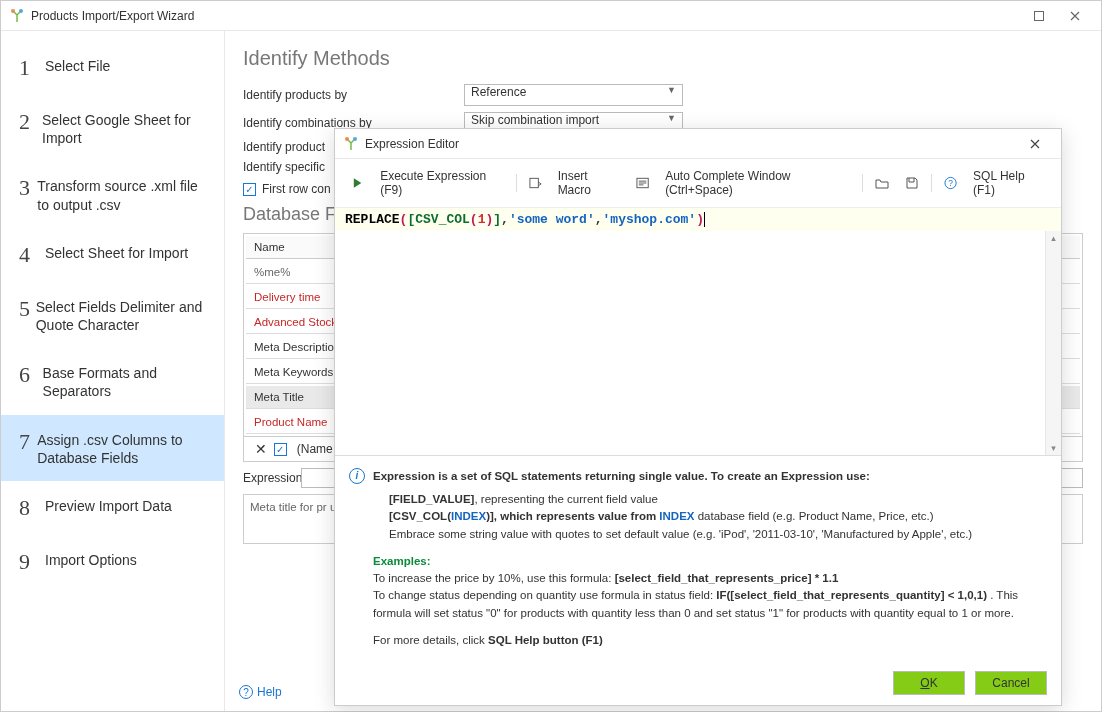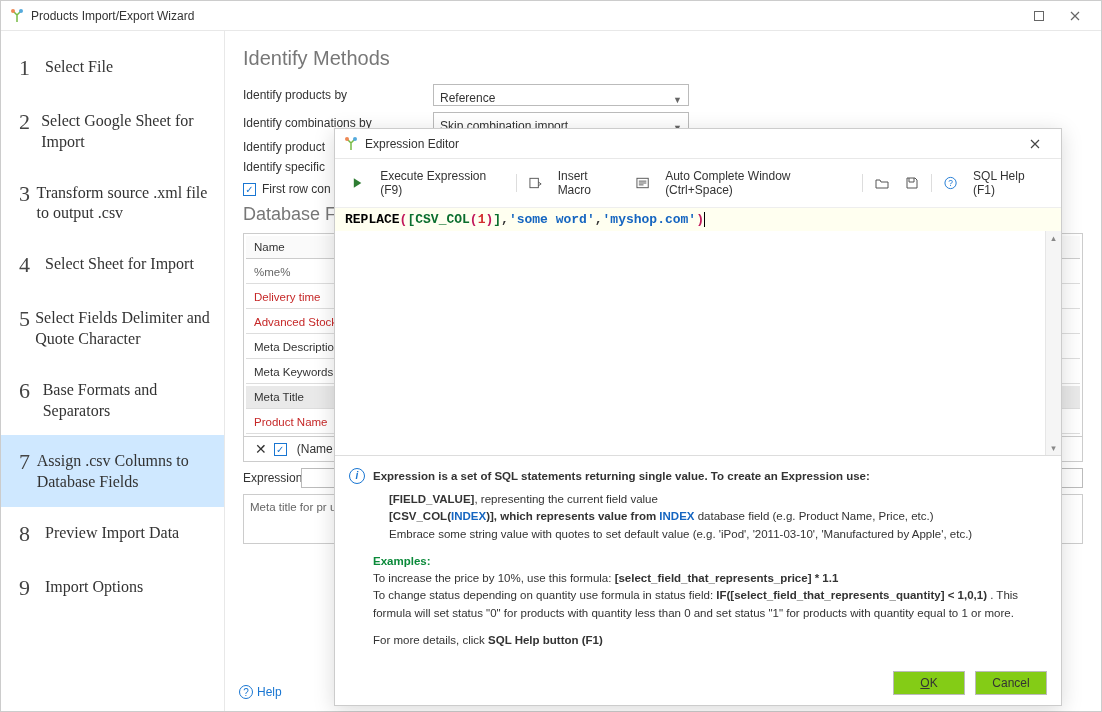--- a/index.html
+++ b/index.html
@@ -11,27 +11,27 @@
 .titlebar .app-icon { width: 16px; height: 16px; margin-right: 6px; }
 .titlebar .title { flex: 1; font-size: 12px; color: #333; }
 .titlebar .winbtn { width: 36px; height: 28px; display: flex; align-items: center; justify-content: center; color: #666; }
 .winbtn svg { width: 10px; height: 10px; }
 
 .main { flex: 1; display: flex; }
 .sidebar { width: 224px; border-right: 1px solid #e8e8e8; padding-top: 10px; }
 .step { display: flex; align-items: flex-start; padding: 14px 12px 14px 18px; cursor: pointer; }
 .step.active { background: #cfe8ff; }
 .step-num { font-family: Georgia, serif; font-size: 22px; color: #444; width: 26px; }
-.step-label { font-size: 16px; color: #333; padding-top: 2px; line-height: 1.3; font-family: Liberation Serif, serif; }
+.step-label { font-size: 14px; color: #333; padding-top: 2px; line-height: 1.3; }
 
 .content { flex: 1; padding: 16px 18px 8px 18px; position: relative; }
 .content h1 { font-size: 20px; font-weight: 400; color: #777; margin-bottom: 14px; }
-.field-row { display: flex; align-items: center; margin-bottom: 6px; }
+.field-row { display: flex; align-items: center; margin-bottom: 6px; gap: 31px; }
 .field-label { width: 190px; color: #333; }
-.select { border: 1px solid #bbb; background: #fff; height: 22px; width: 256px; padding: 0 6px; display: flex; align-items: flex-end; justify-content: space-between; }
+.select { border: 1px solid #bbb; background: #fff; height: 22px; width: 219px; padding: 0 6px; display: flex; align-items: flex-start; justify-content: space-between; }
 .caret { font-size: 9px; color: #666; }
 .chk-row { display: flex; align-items: center; margin: 8px 0; }
 .chk { width: 13px; height: 13px; border: 1px solid #1976d2; margin-right: 6px; display:flex; align-items:center; justify-content:center; color:#1976d2; font-size:10px; }
 .section-h { font-size: 18px; font-weight: 400; color: #777; margin: 6px 0 8px 0; }
 
 .table { border: 1px solid #ccc; width: 100%; }
 .table th, .table td { border-bottom: 1px solid #ddd; text-align: left; padding: 5px 8px; font-size: 11.5px; font-weight: normal; }
 .table th { background: #fafafa; border-bottom: 1px solid #ccc; }
 .filter-row td { background:#fff; }
 .red { color: #c62828; }

